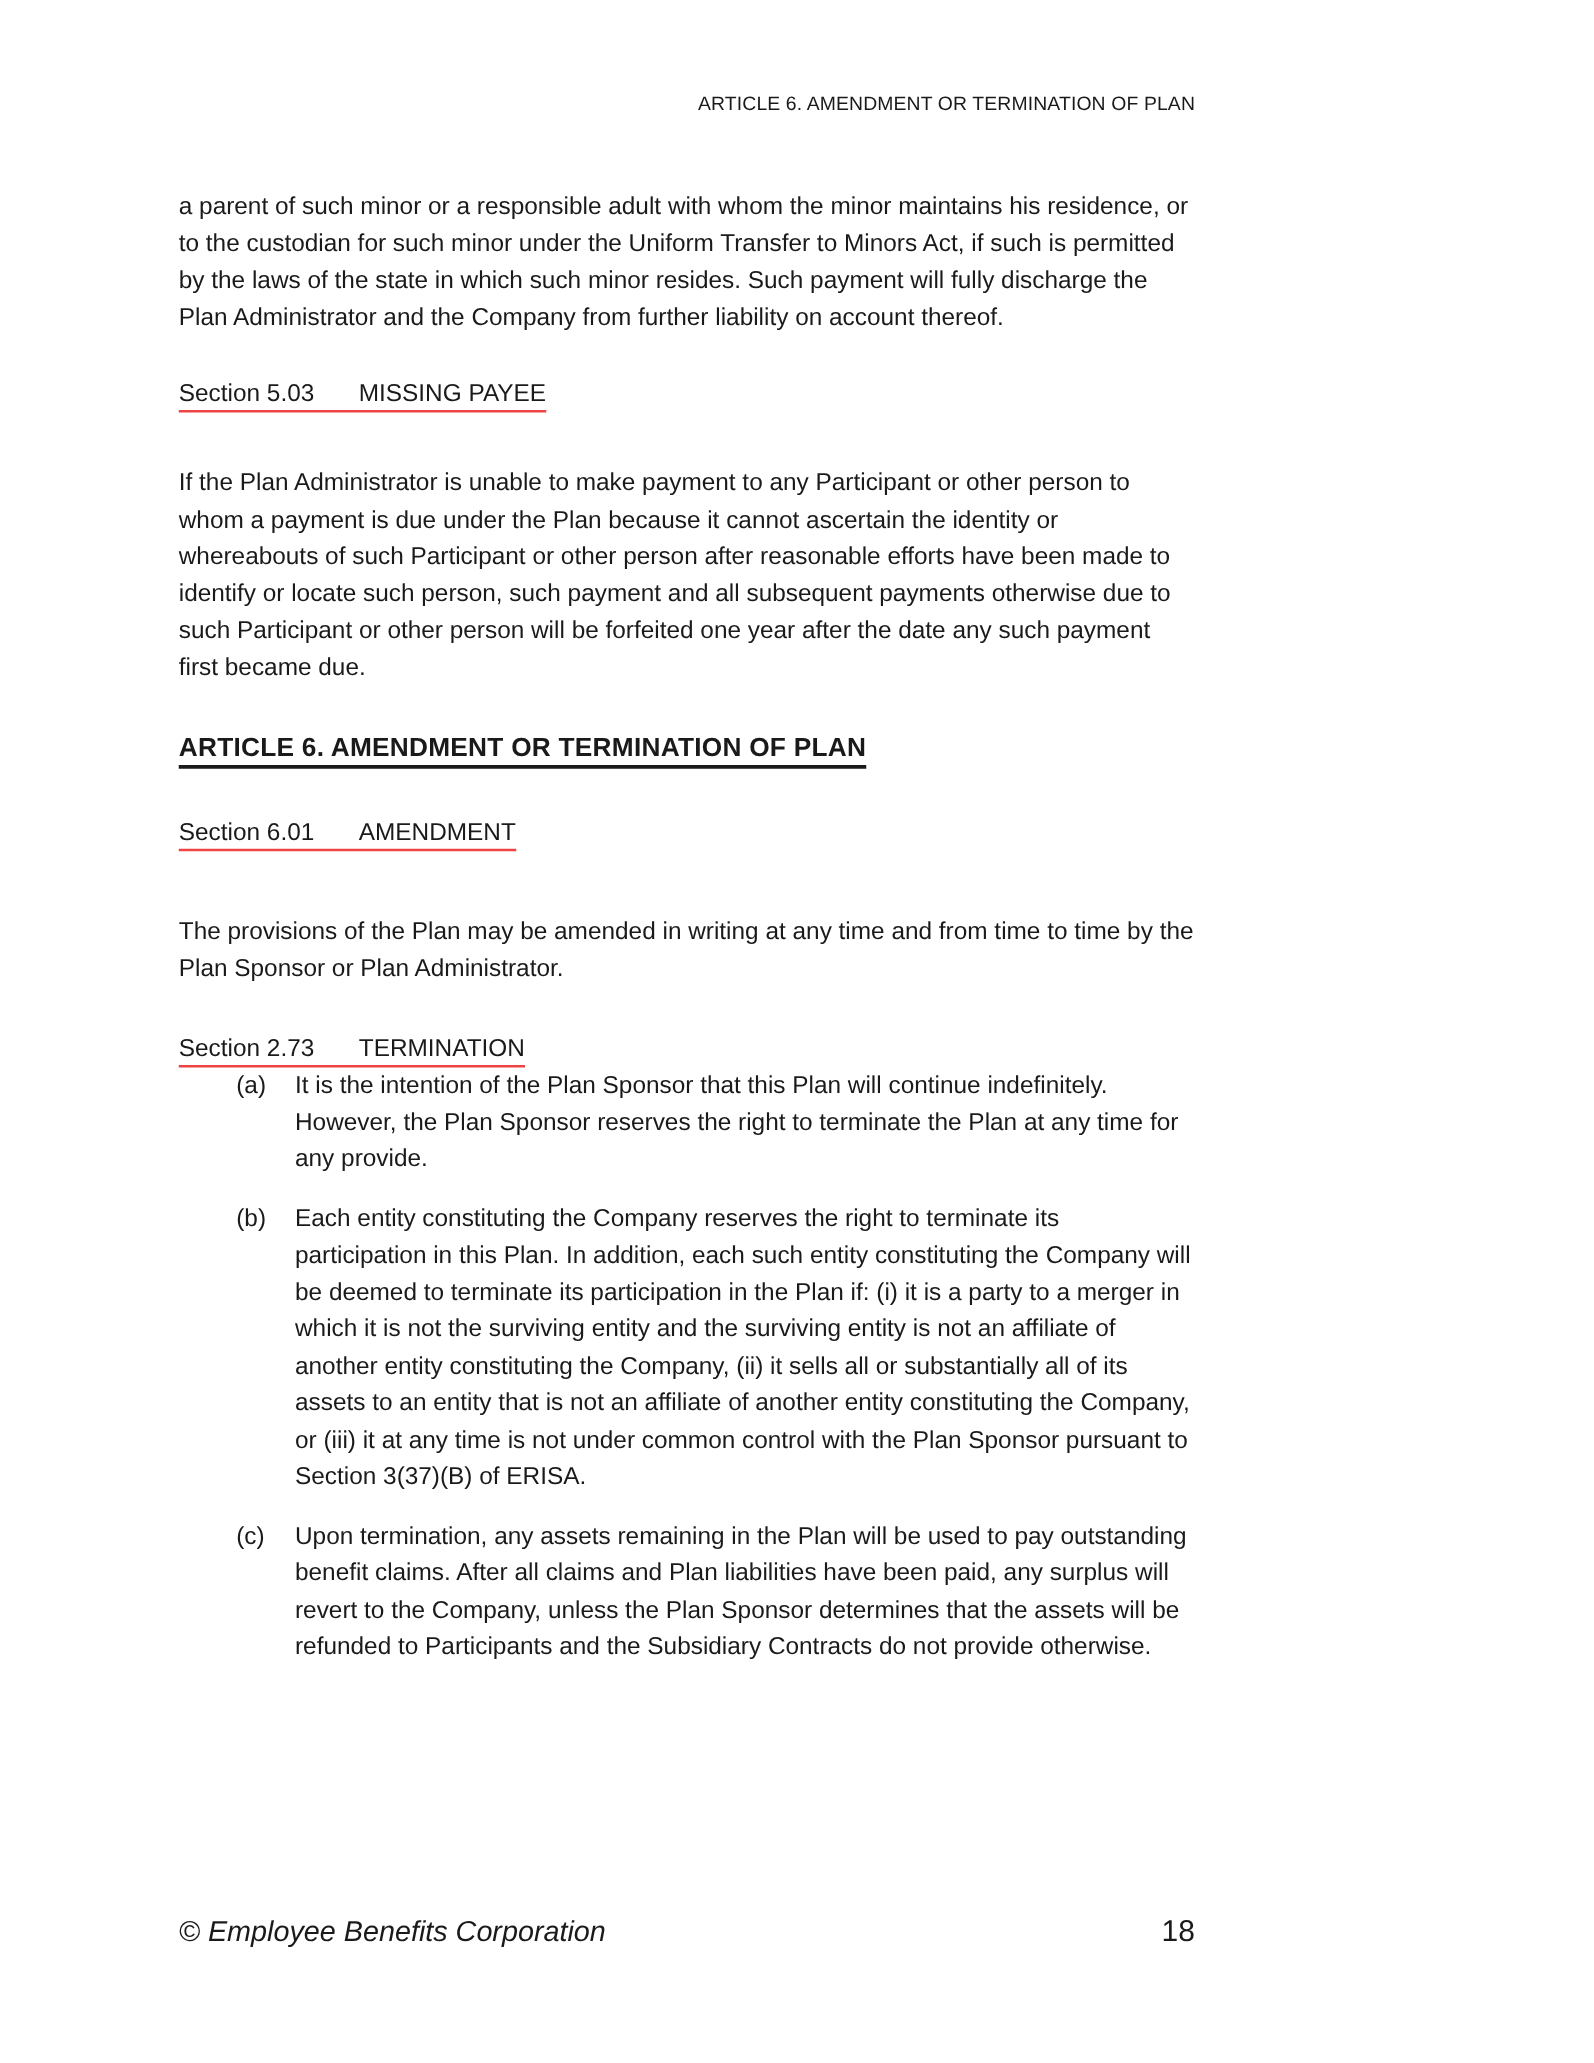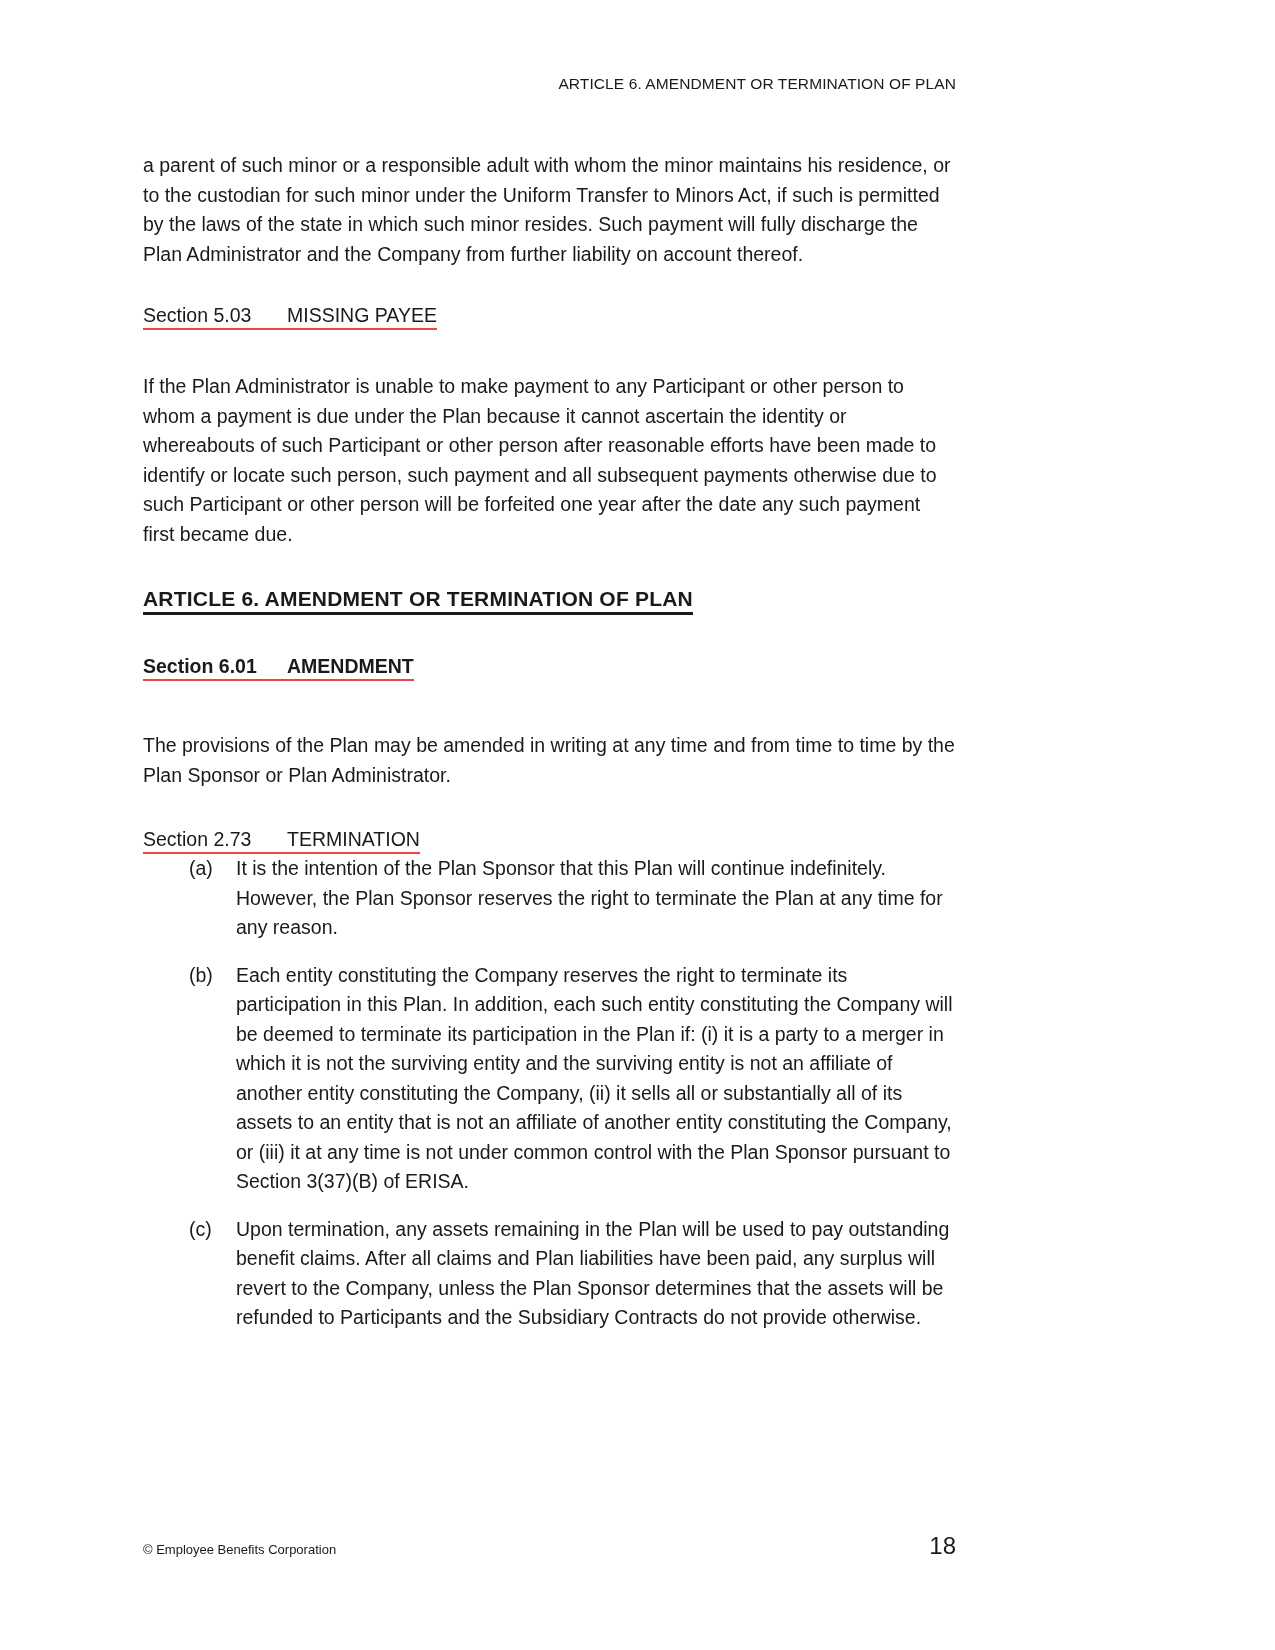--- a/index.html
+++ b/index.html
@@ -57,21 +57,21 @@
     letter-spacing: 0.2px;
   }
   .article-heading .heading-inner {
     display: inline-block;
     border-bottom: 3px solid #1a1a1a;
     padding-bottom: 1px;
   }
   .mt-sec503   { margin-top: 35px; }
   .mt-para2    { margin-top: 42px; }
   .mt-article6 { margin-top: 38px; }
-  .mt-sec601   { margin-top: 40px; font-weight: bold; }
+  .mt-sec601   { margin-top: 40px; }
   .mt-para3    { margin-top: 50px; }
   .mt-sec602   { margin-top: 38px; }
   .mt-list     { margin-top: 36px; }
   .list {
     margin: 0;
   }
   .list-item {
     display: flex;
     align-items: flex-start;
   }
@@ -94,21 +94,22 @@
   .footer {
     position: absolute;
     left: 143px;
     right: 202px;
     top: 1532px;
     display: flex;
     justify-content: space-between;
     align-items: baseline;
   }
   .footer-copyright {
-    font-size: 13px;
+    font-size: 23px;
+    font-style: italic;
   }
   .footer-pagenum {
     font-size: 24px;
   }
 </style>
 </head>
 <body>
 
 <div class="page">
 
@@ -133,21 +134,21 @@
   <p class="body-text mt-para3">The provisions of the Plan may be amended in writing at any time and from time to time by the Plan Sponsor or Plan Administrator.</p>
 
   <h3 class="section-heading mt-sec602">
     <span class="heading-inner"><span class="sec-label">Section 2.73</span><span class="sec-title">TERMINATION</span></span>
   </h3>
 
   <div class="list mt-list">
 
     <div class="list-item">
       <span class="item-label">(a)</span>
-      <span class="item-text">It is the intention of the Plan Sponsor that this Plan will continue indefinitely. However, the Plan Sponsor reserves the right to terminate the Plan at any time for any reason.</span>
+      <span class="item-text">It is the intention of the Plan Sponsor that this Plan will continue indefinitely. However, the Plan Sponsor reserves the right to terminate the Plan at any time for any provide.</span>
     </div>
 
     <div class="list-item">
       <span class="item-label">(b)</span>
       <span class="item-text">Each entity constituting the Company reserves the right to terminate its participation in this Plan. In addition, each such entity constituting the Company will be deemed to terminate its participation in the Plan if: (i) it is a party to a merger in which it is not the surviving entity and the surviving entity is not an affiliate of another entity constituting the Company, (ii) it sells all or substantially all of its assets to an entity that is not an affiliate of another entity constituting the Company, or (iii) it at any time is not under common control with the Plan Sponsor pursuant to Section 3(37)(B) of ERISA.</span>
     </div>
 
     <div class="list-item">
       <span class="item-label">(c)</span>
       <span class="item-text">Upon termination, any assets remaining in the Plan will be used to pay outstanding benefit claims. After all claims and Plan liabilities have been paid, any surplus will revert to the Company, unless the Plan Sponsor determines that the assets will be refunded to Participants and the Subsidiary Contracts do not provide otherwise.</span>

